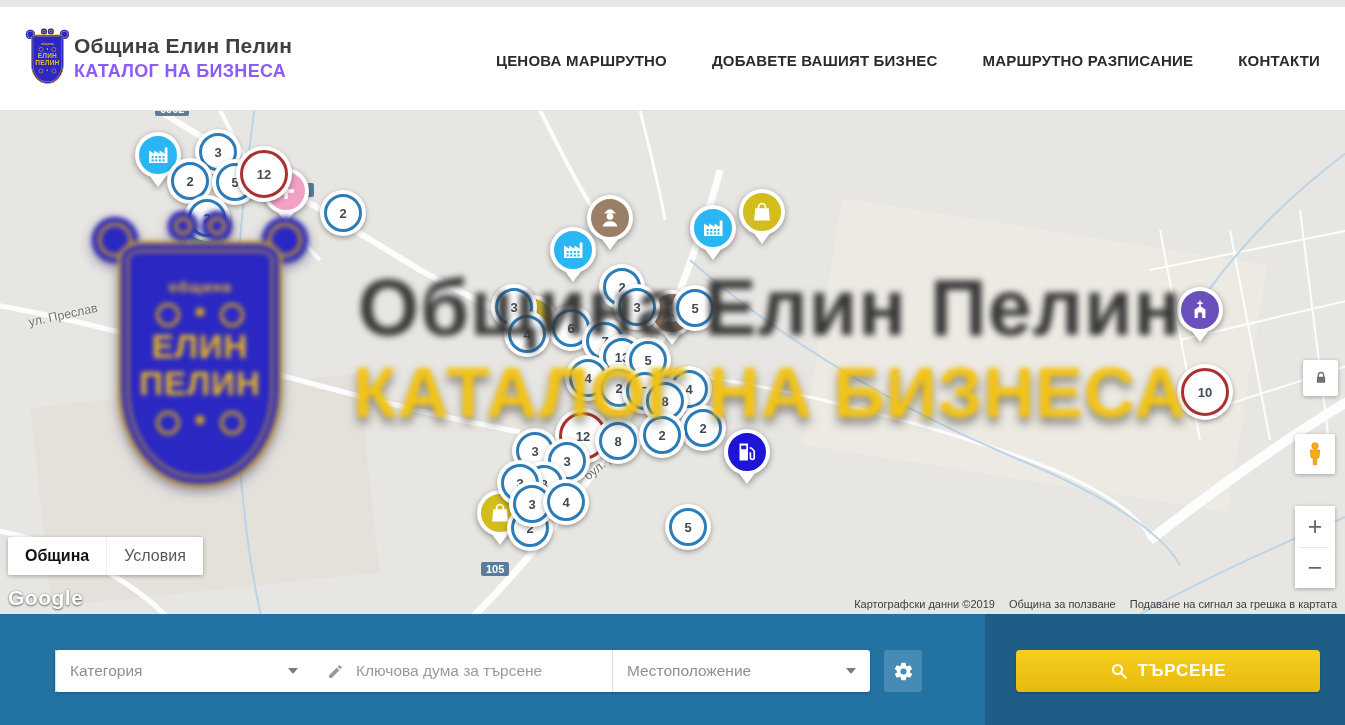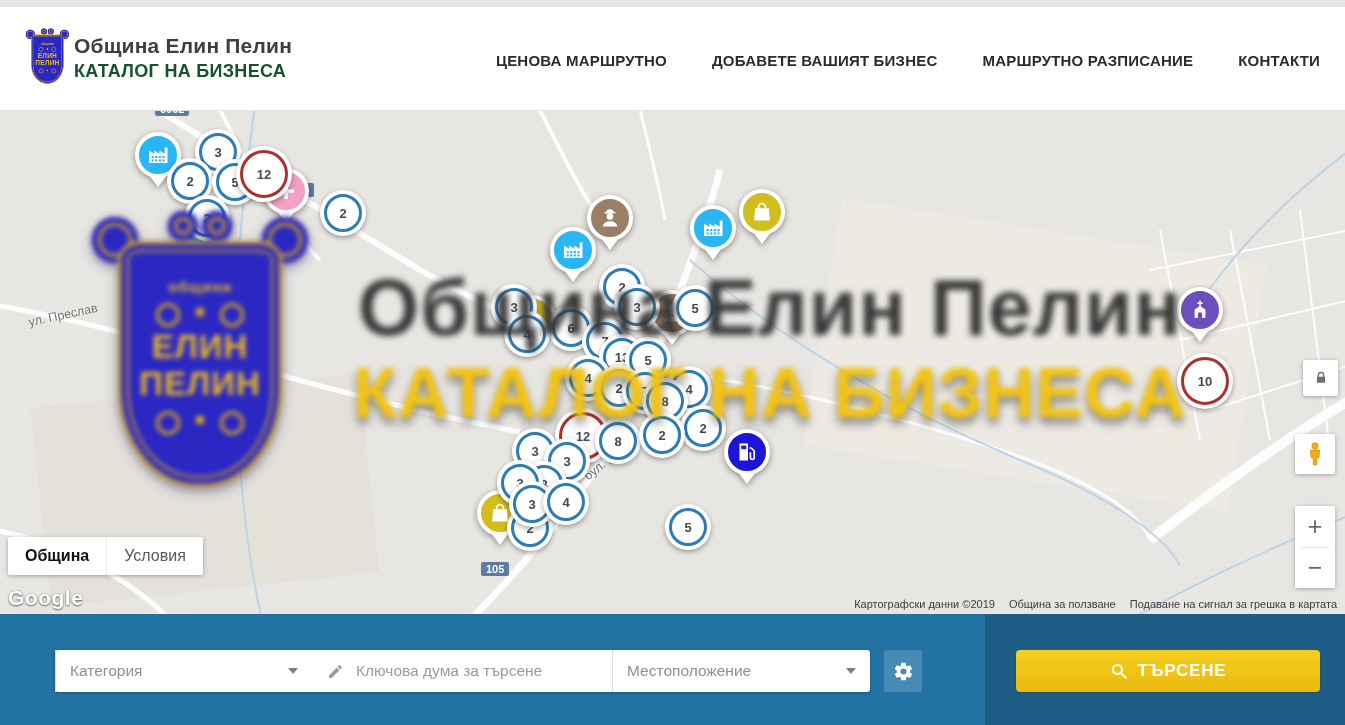--- a/index.html
+++ b/index.html
@@ -22,21 +22,21 @@
       box-shadow:inset 0 0 0 6px #2a27c3, inset 0 0 0 8px #d9a91c;text-align:center;color:#e8b825}
   .crest-top-word{margin-top:34px;font-size:15px;font-weight:bold;letter-spacing:1px}
   .crest-name{font-size:33px;font-weight:bold;letter-spacing:1px;line-height:1.12}
   .crest-flourish{width:104px;height:22px;margin:6px auto;position:relative;
       background:radial-gradient(circle at 50% 50%, #d9a91c 4px, transparent 5px)}
   .crest-flourish::before,.crest-flourish::after{content:"";position:absolute;top:2px;width:18px;height:18px;
       border:3px solid #d9a91c;border-radius:50%}
   .crest-flourish::before{left:8px}.crest-flourish::after{right:8px}
   .logo-text{margin-left:3px}
   .site-title{font-size:21px;font-weight:bold;color:#3f3f3f;letter-spacing:.2px}
-  .site-subtitle{font-size:18px;font-weight:bold;color:#14532d;letter-spacing:.3px;margin-top:3px}
+  .site-subtitle{font-size:18px;font-weight:bold;color:#8b5cf6;letter-spacing:.3px;margin-top:3px}
   .main-nav{display:flex;gap:45px;margin-right:25px;margin-top:10px}
   .nav-link{font-size:15px;font-weight:bold;color:#2a2a31;text-decoration:none;letter-spacing:.2px;cursor:pointer}
   
   .map{position:absolute;left:0;top:110px;width:1345px;height:504px;background:#e8e6e2;overflow:hidden}
   .land{position:absolute;z-index:0}
   .roads{position:absolute;left:0;top:0;z-index:1}
   .road-label{position:absolute;z-index:2;color:#6f6f6f;font-size:12.5px;white-space:nowrap;
       text-shadow:0 0 2px #fff,0 0 2px #fff}
   .road-shield{position:absolute;z-index:2;background:#5c7c9e;color:#fff;font-size:11px;font-weight:bold;
       padding:1px 5px;border-radius:2px;white-space:nowrap;min-width:6px;min-height:12px}
@@ -436,21 +436,21 @@
         <span class="num">3</span>
       </div>
       <div class="cluster" style="width: 46px; height: 46px; left: 543px; top: 369px; --ring: #2c7cb7;">
         <div class="ring"></div>
         <span class="num">4</span>
       </div>
       <div class="cluster" style="width: 46px; height: 46px; left: 665px; top: 394px; --ring: #2c7cb7;">
         <div class="ring"></div>
         <span class="num">5</span>
       </div>
-      <div class="cluster" style="width: 56px; height: 56px; left: 1177px; top: 243px; --ring: #a93230;">
+      <div class="cluster" style="width: 56px; height: 56px; left: 1177px; top: 254px; --ring: #a93230;">
         <div class="ring"></div>
         <span class="num">10</span>
       </div>
     </div>
 
   <div class="wm-crest">
     <div class="crest">
       <span class="curl curl-l"></span>
       <span class="curl curl-r"></span>
       <span class="curl curl-c1"></span>

